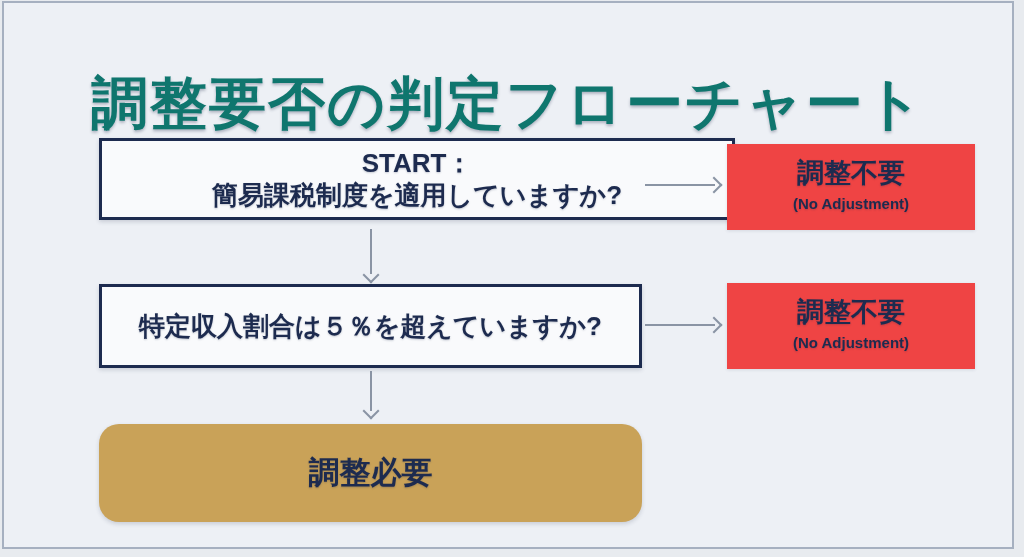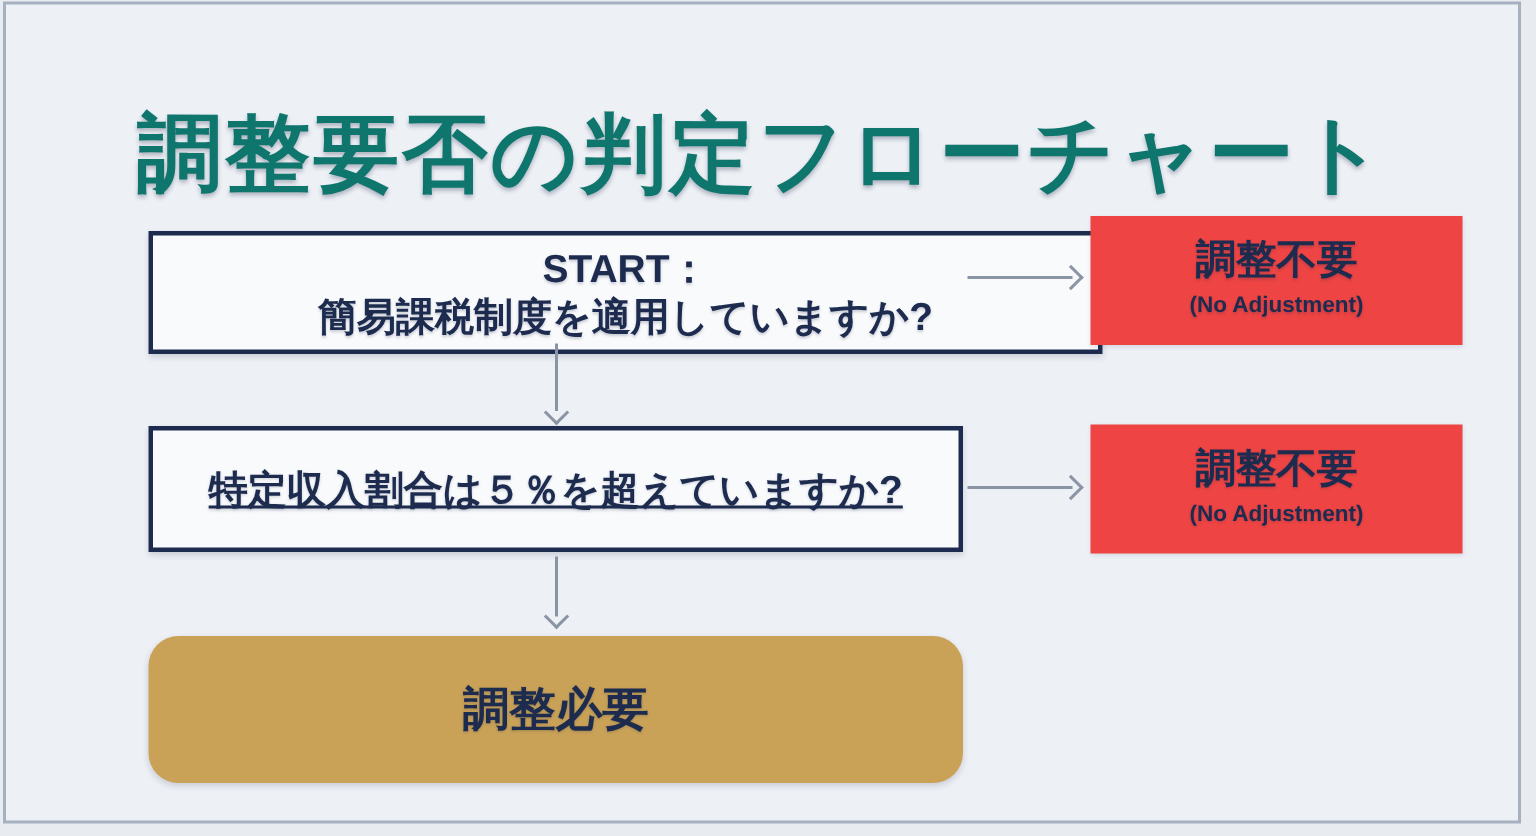--- a/index.html
+++ b/index.html
@@ -59,22 +59,22 @@
   }
   .graybox {
     background: #ef4444;
     box-shadow: 0 1px 3px rgba(40, 50, 80, 0.12);
   }
   .goldbox {
     background: #c9a258;
     box-shadow: 0 2px 4px rgba(40, 50, 80, 0.18);
     border-radius: 20px;
   }
-  #node-start { left: 95px;  top: 151px; width: 636px; height: 82px; }
-  #node-q2    { left: 95px;  top: 281px; width: 543px; height: 84px; text-decoration: underline; }
+  #node-start { left: 95px;  top: 135px; width: 636px; height: 82px; }
+  #node-q2    { left: 95px;  top: 281px; width: 543px; height: 84px; }
   #node-no1   { left: 723px; top: 141px; width: 248px; height: 86px; }
   #node-no2   { left: 723px; top: 280px; width: 248px; height: 86px; }
   #node-req   { left: 95px;  top: 421px; width: 543px; height: 98px; }
 
   .q-line  { font-size: 26px; line-height: 32px; }
   .g-line1 { font-size: 27px; line-height: 33px; }
   .g-line2 { font-size: 15px; line-height: 28px; }
   .r-line1 { font-size: 31px; line-height: 40px; }
   .r-line2 { font-size: 30px; line-height: 38px; }
 

